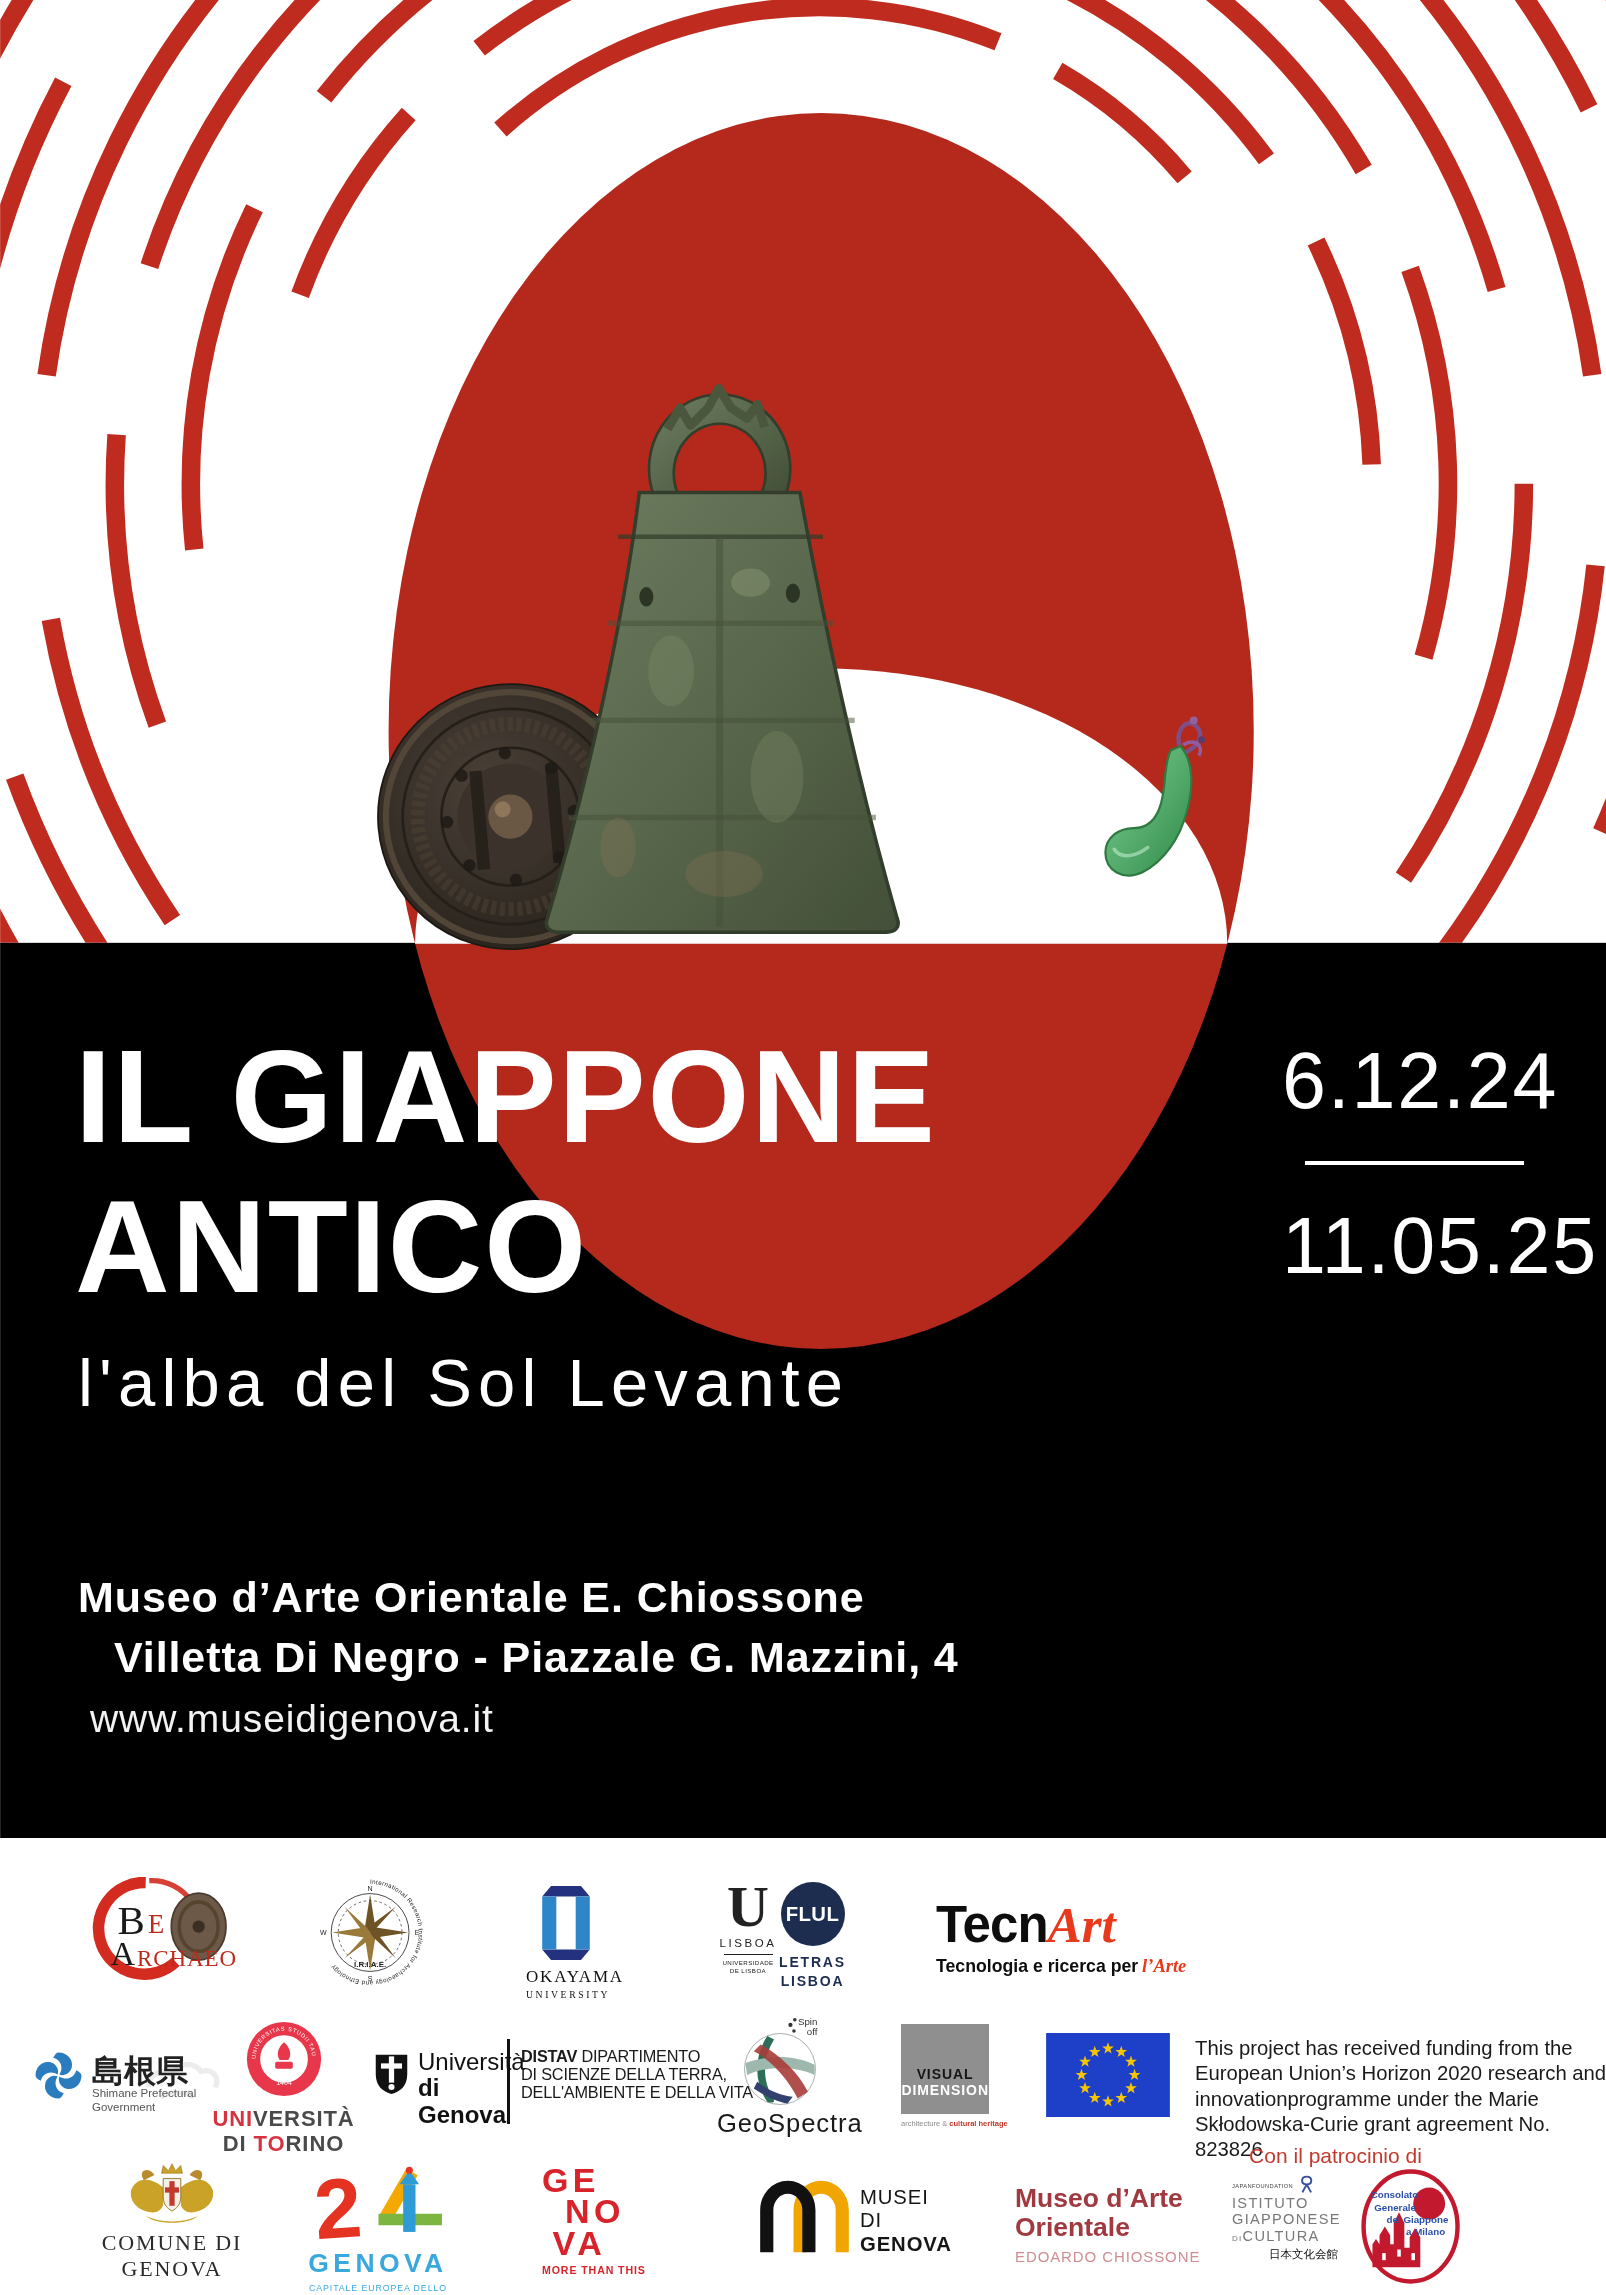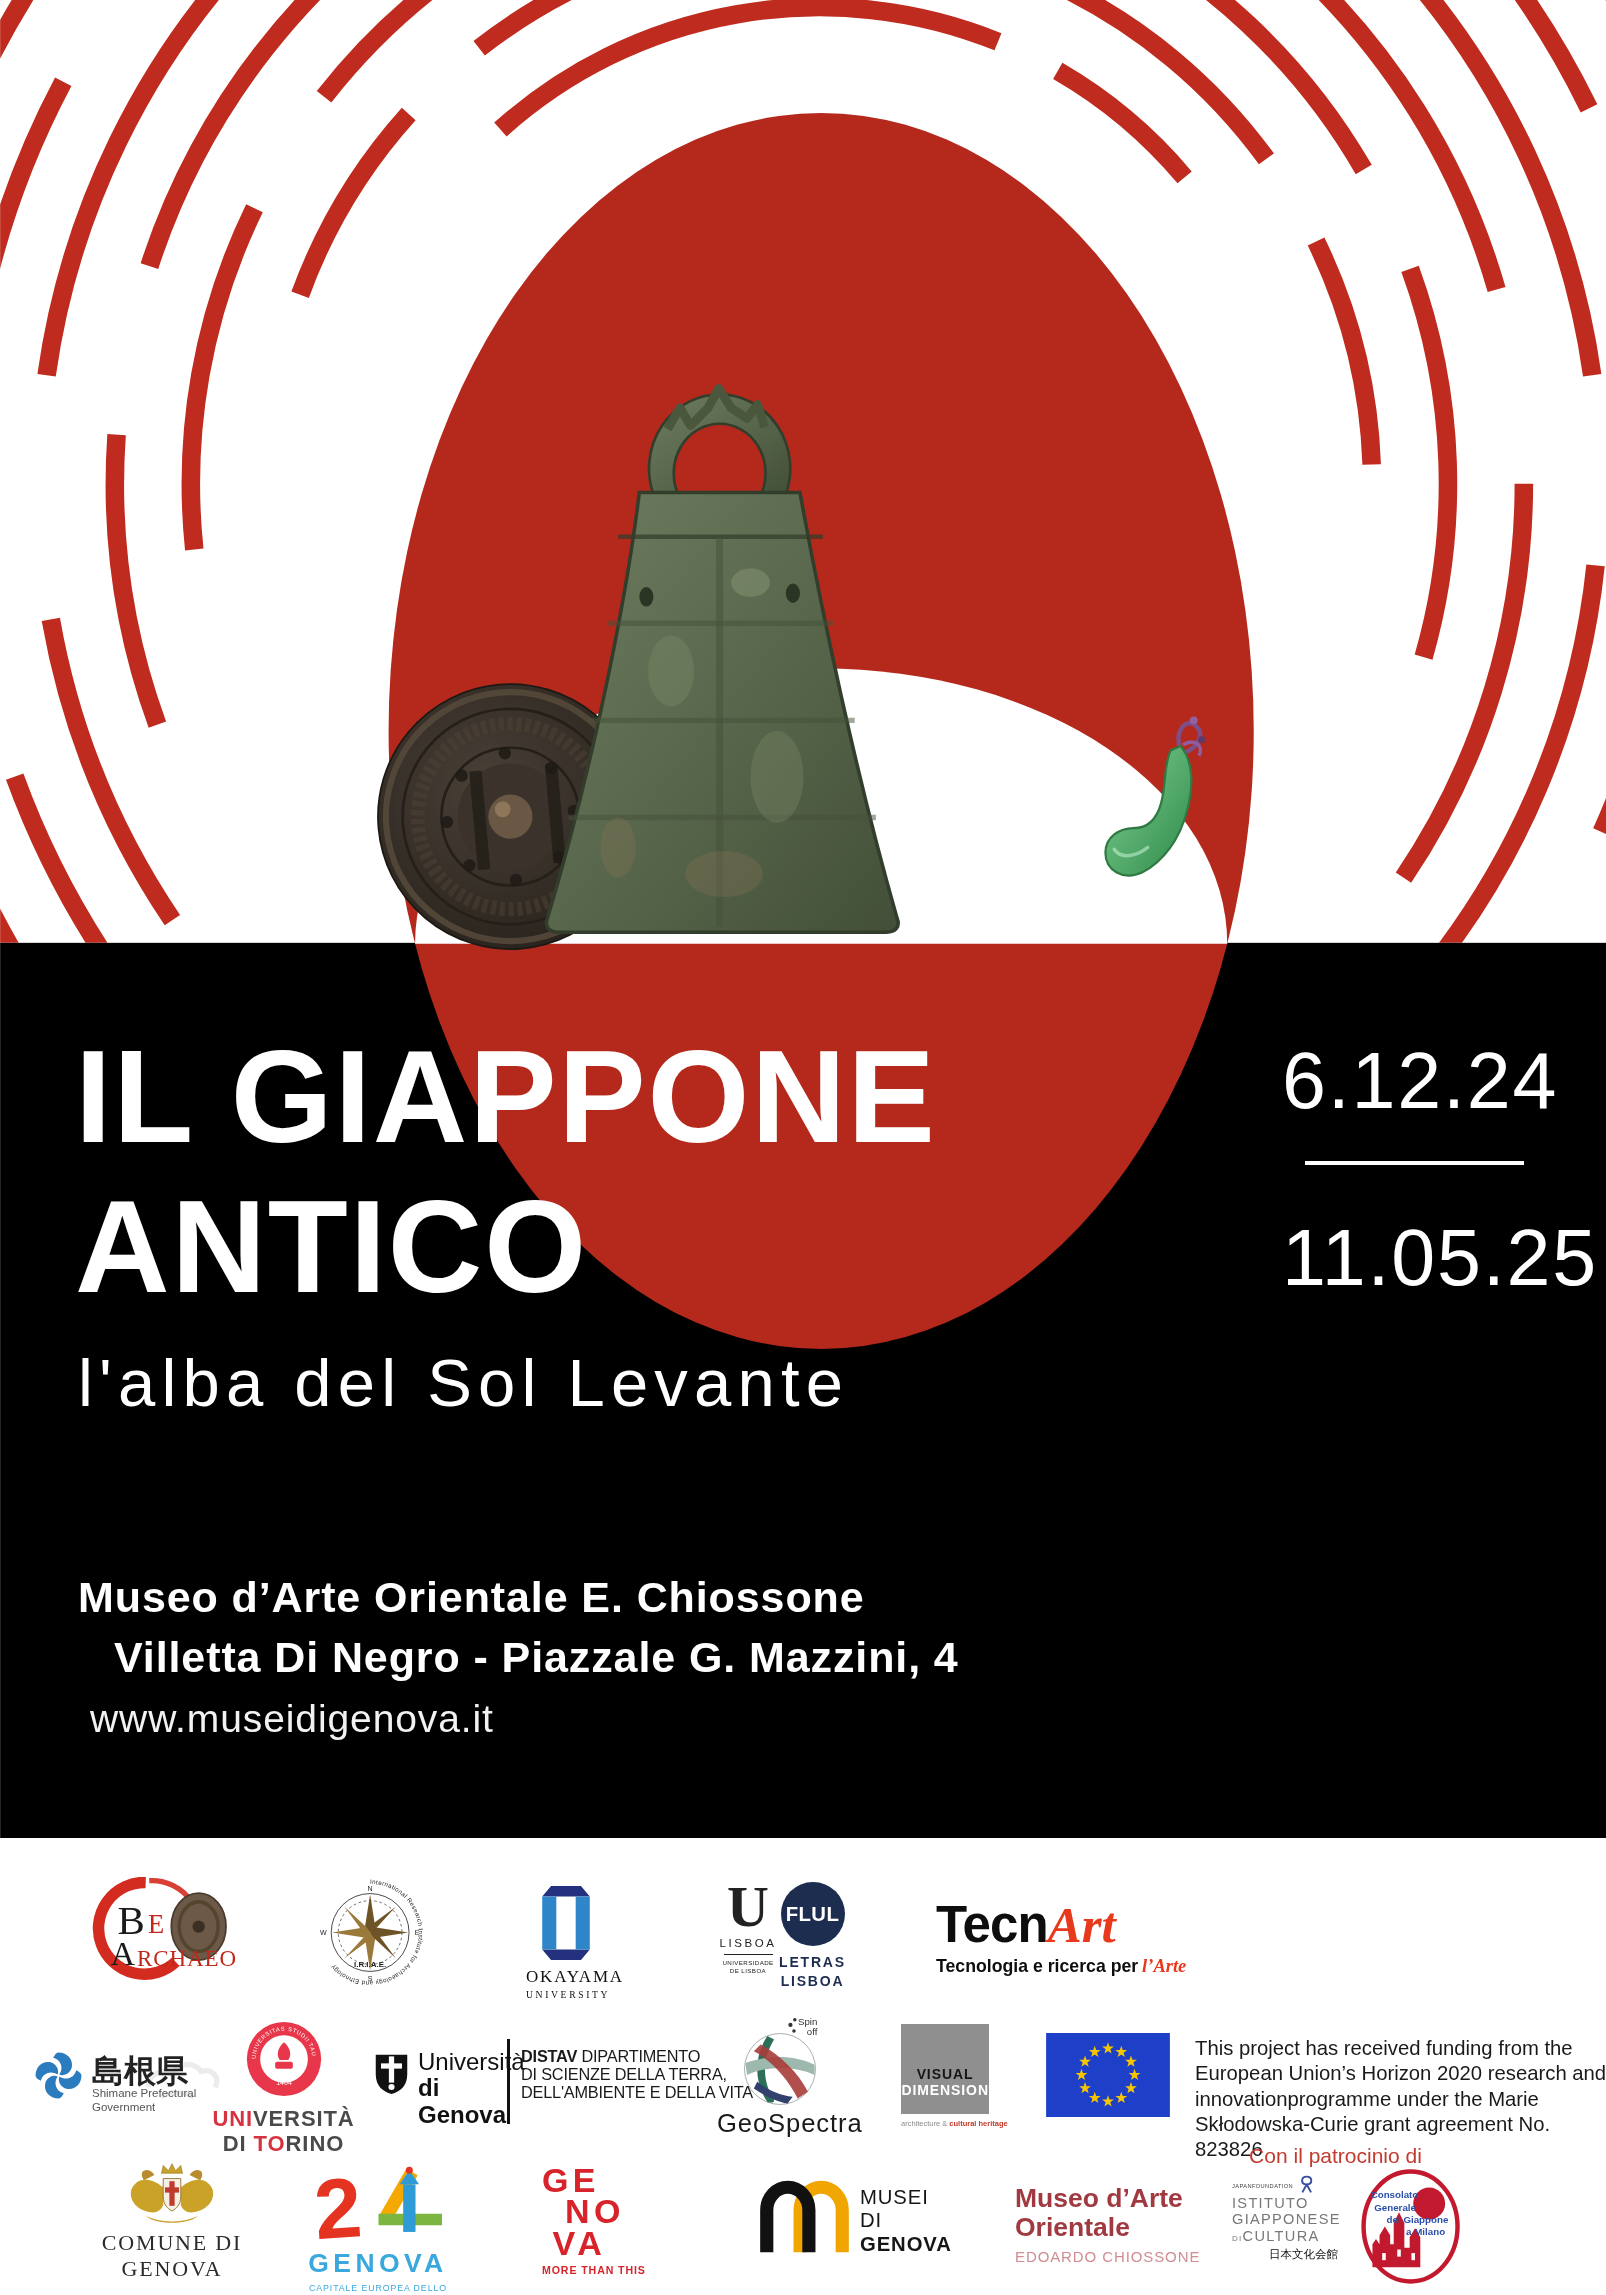--- a/index.html
+++ b/index.html
@@ -186,21 +186,21 @@
     </g>
   </svg>
 
   <div class="abs title" style="left:75px;top:1031px;">IL GIAPPONE</div>
   <div class="abs subtitle" style="left:78px;top:1344px;">l'alba del Sol Levante</div>
   <div class="abs title" style="left:75px;top:1181px;">ANTICO</div>
 
   <div class="abs" style="left:1282px;top:1035px;">
     <div class="dates">6.12.24</div>
     <div class="date-rule" style="margin-top:34px;"></div>
-    <div class="dates" style="margin-top:47px;">11.05.25</div>
+    <div class="dates" style="margin-top:35px;">11.05.25</div>
   </div>
 
   <div class="abs venue1" style="left:78px;top:1573px;">Museo d’Arte Orientale E. Chiossone</div>
   <div class="abs venue1" style="left:78px;top:1633px;margin-left:36px;">Villetta Di Negro - Piazzale G. Mazzini, 4</div>
   <div class="abs venue2" style="left:78px;top:1697px;">www.museidigenova.it</div>
 
   <div class="logo" style="left:91px;top:1877px;width:150px;height:108px;">
     <svg width="150" height="108" viewBox="0 0 170 122">
       <path d="M 62 6 A 52 52 0 1 0 96 96" fill="none" stroke="#d42b20" stroke-width="13"></path>
       <path d="M 66 4 A 54 54 0 0 1 114 28" fill="none" stroke="#d42b20" stroke-width="6" opacity=".9"></path>

